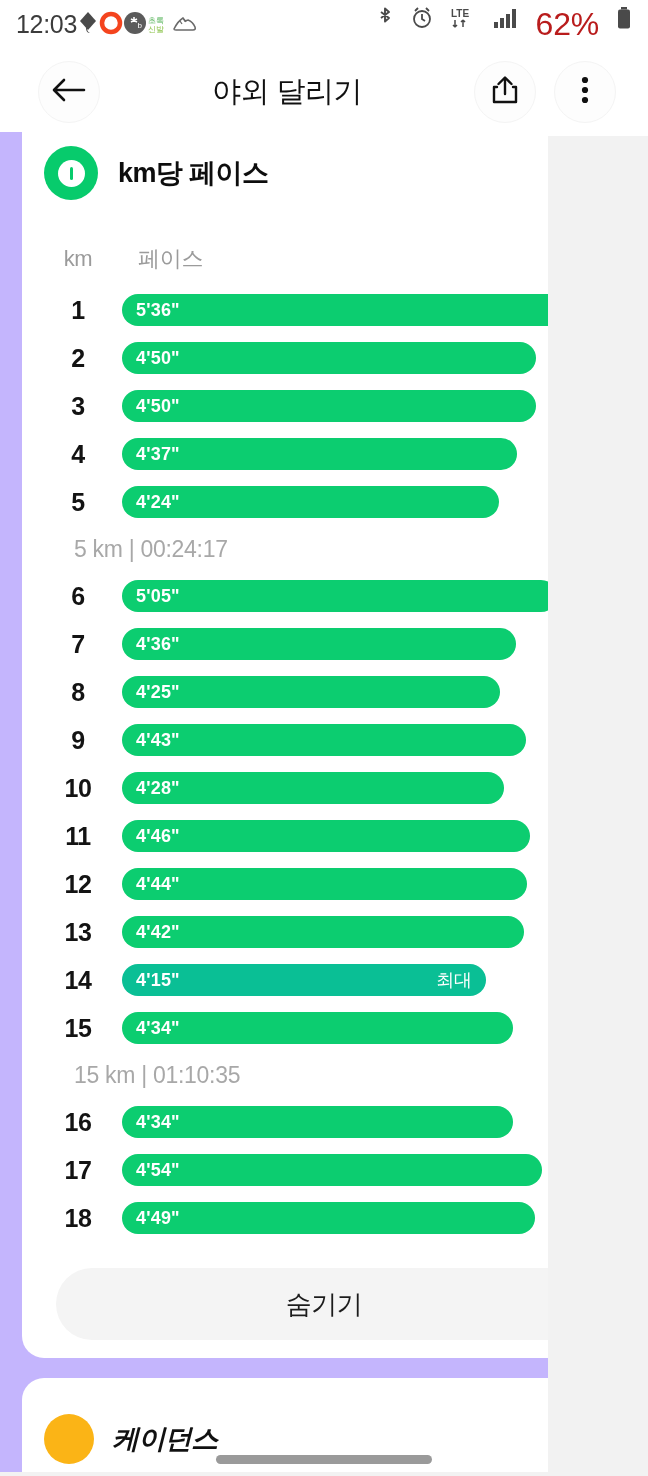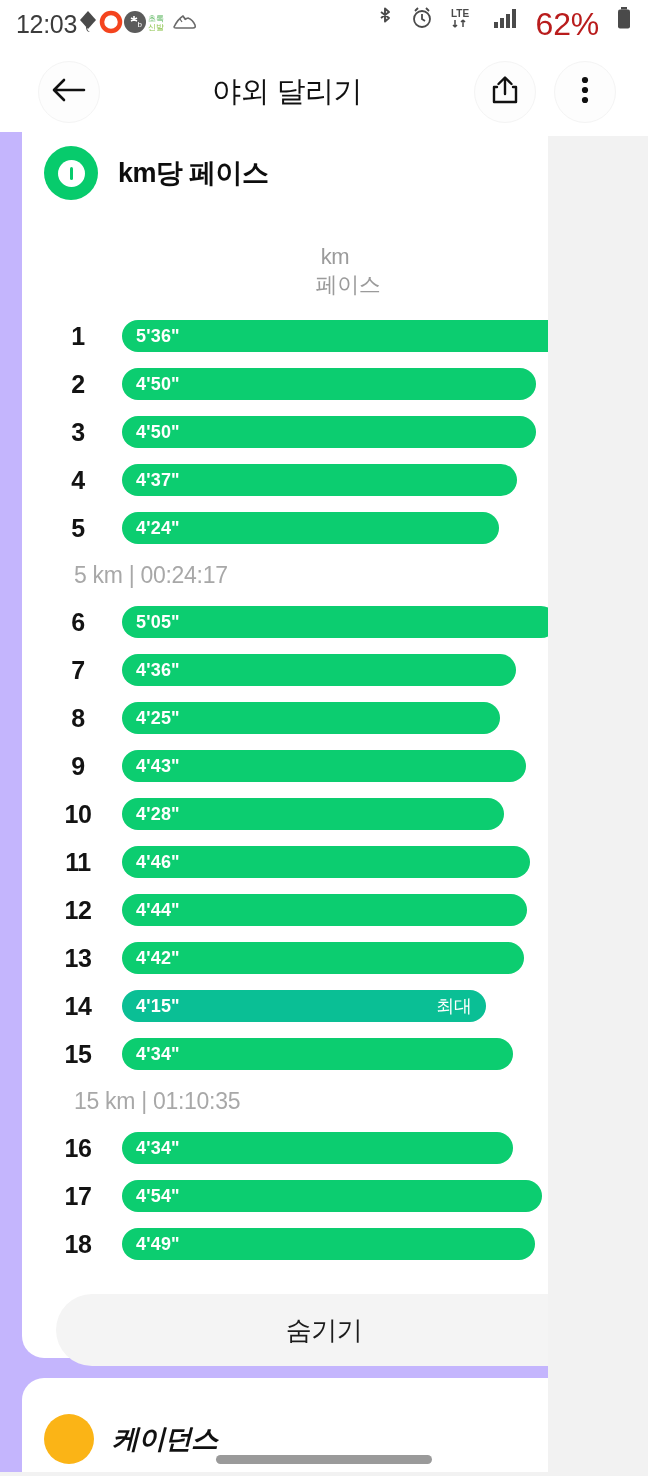--- a/index.html
+++ b/index.html
@@ -10,21 +10,21 @@
     overflow:hidden;
     position:relative;
   }
 
   
   .statusbar{
     position:absolute; top:0; left:0; width:648px; height:48px;
     display:flex; align-items:center; background:#ffffff;
     padding:0 16px;
   }
-  .sb-left{ display:flex; align-items:center; gap:0; }
+  .sb-left{ display:flex; align-items:flex-end; gap:0; }
   .sb-time{ font-size:25px; color:#3c3c3c; letter-spacing:-0.3px; font-weight:400; }
   .sb-right{ margin-left:auto; display:flex; align-items:flex-start; gap:17px; }
   .sb-batt-text{ font-size:32px; color:#b91c1c; letter-spacing:-0.2px; }
   .ic{ display:inline-block; }
 
   
   .appbar{
     position:absolute; top:48px; left:0; width:648px; height:88px;
     background:#ffffff; display:flex; align-items:center;
   }
@@ -65,21 +65,21 @@
   .sec-icon-inner{
     width:27px; height:27px; border-radius:50%; background:#ffffff;
     display:flex; align-items:center; justify-content:center;
   }
   .sec-needle{ width:3px; height:13px; background:#07cb6c; border-radius:2px; }
   .sec-title{ font-size:27px; font-weight:700; color:#0d0d0d; letter-spacing:-0.6px; }
 
   
   .col-head{
     display:flex; align-items:center; margin-top:44px; padding-left:22px;
-    color:#9b9b9b; font-size:22px; letter-spacing:-0.3px;flex-direction:column;
+    color:#9b9b9b; font-size:22px; letter-spacing:-0.3px;
   }
   .col-km{ width:68px; text-align:center; }
   .col-pace{ margin-left:26px; }
 
   
   .rows{ margin-top:12px; }
   .row{
     height:48px; display:flex; align-items:center; padding-left:22px;
   }
   .row-km{

